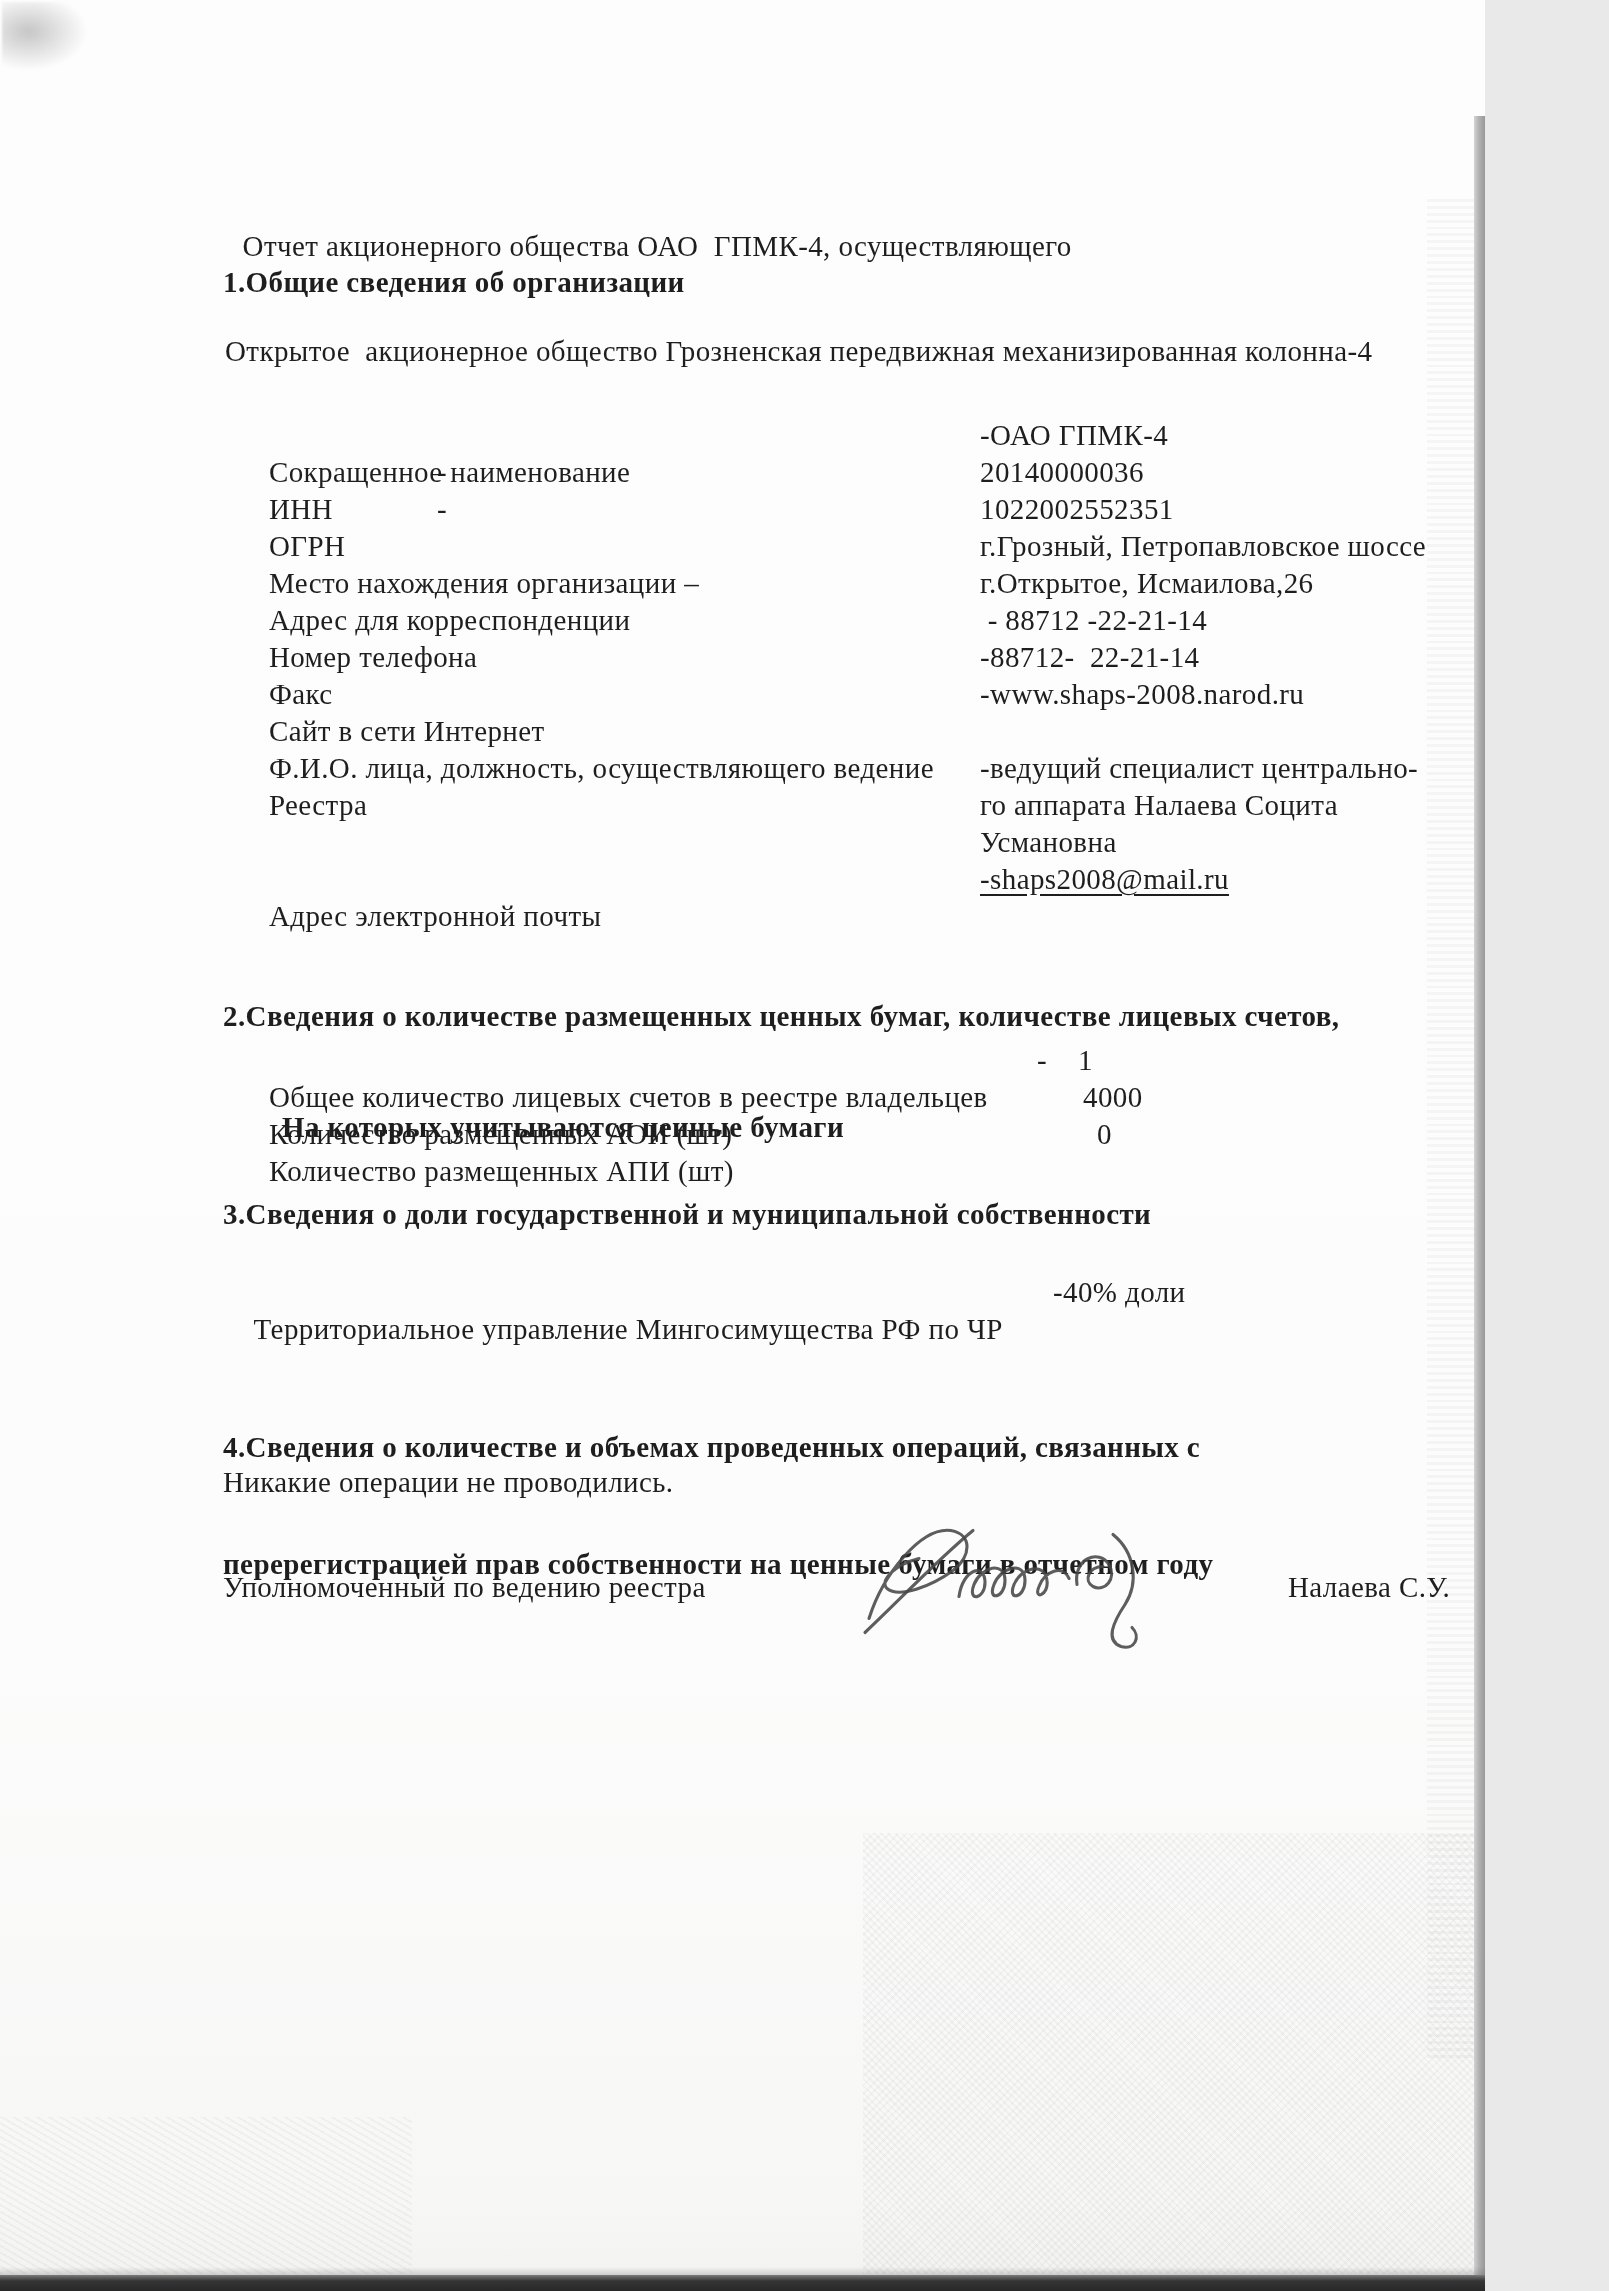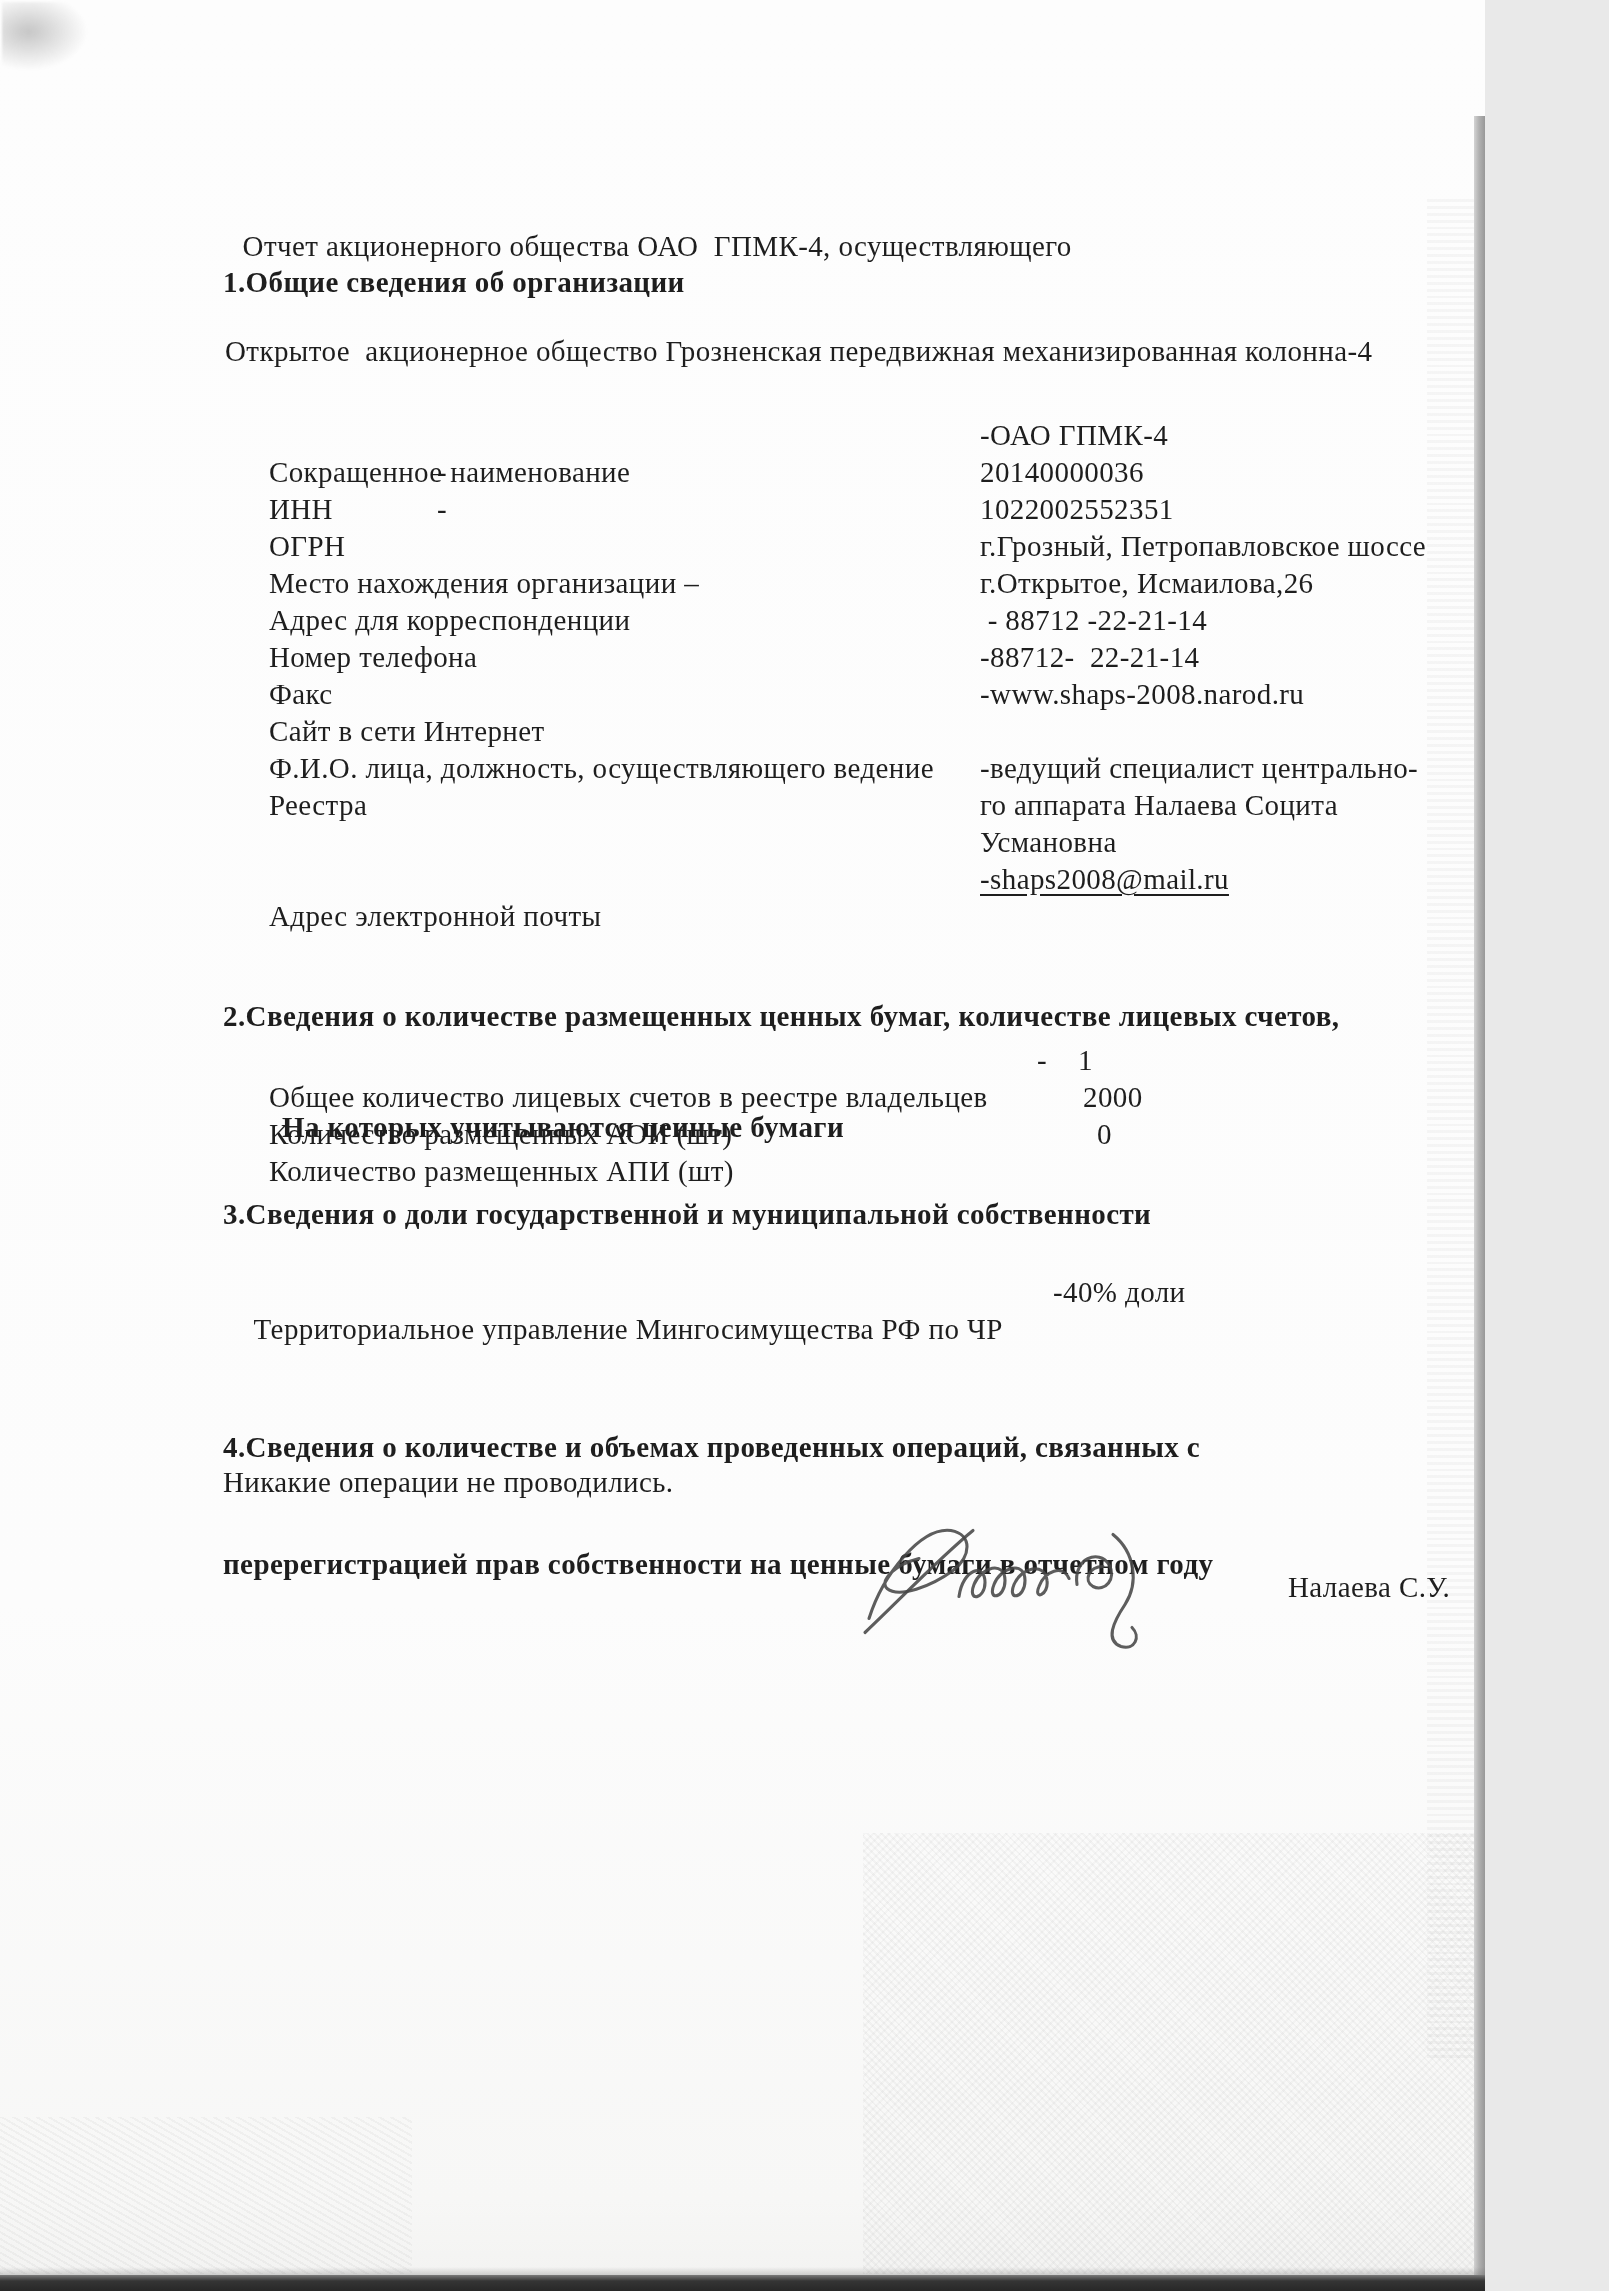--- a/index.html
+++ b/index.html
@@ -143,41 +143,42 @@
   </div>
 
   <div class="kv2">
     <div class="row">
       <span class="lbl">Общее количество лицевых счетов в реестре владельцев</span>
       <span class="dash" style="left:814px">-</span>
       <span class="val" style="left:855px">1</span>
     </div>
     <div class="row">
       <span class="lbl">Количество размещенных АОИ (шт)</span>
-      <span class="val" style="left:860px">2000</span>
+      <span class="val" style="left:860px">4000</span>
     </div>
     <div class="row">
       <span class="lbl">Количество размещенных АПИ (шт)</span>
       <span class="val" style="left:874px">0</span>
     </div>
   </div>
 
   <div class="txt h3 b">3.Сведения о доли государственной и муниципальной собственности</div>
   <div class="txt s3row">
     <span class="lbl">Территориальное управление Мингосимущества РФ по ЧР</span>
     <span class="val">-40% доли</span>
   </div>
 
   <div class="txt h4 b">
     <div class="l1">4.Сведения о количестве и объемах проведенных операций, связанных с</div>
     <div class="l2">перерегистрацией прав собственности на ценные бумаги в отчетном году</div>
   </div>
   <div class="txt note">Никакие операции не проводились.</div>
 
   <div class="signoff">
+    <span class="lbl">Уполномоченный по ведению реестра</span>
     <span class="name">Налаева С.У.</span>
   </div>
 
   <svg class="sig" viewBox="0 0 345 160" aria-hidden="true">
     <path d="M14 118 C28 74 66 26 96 30 C118 34 116 56 98 70 C76 86 44 98 32 88 C24 80 40 64 64 58"></path>
     <path d="M10 132 C48 96 86 56 118 30"></path>
     <path d="M104 96 C108 68 130 62 130 82 C130 99 112 102 119 84 C126 66 150 60 150 80 C150 98 132 101 139 84 C146 66 170 60 170 80 C170 98 152 101 159 84 C166 67 190 61 192 80 C194 95 178 100 184 86 C190 70 208 64 214 78"></path>
     <path d="M222 84 C218 58 244 48 254 64 C262 78 250 92 238 86 C228 80 234 66 248 66"></path>
     <path d="M258 34 C280 52 284 82 270 104 C258 122 250 140 266 146 C280 150 286 136 277 127"></path>
   </svg>

